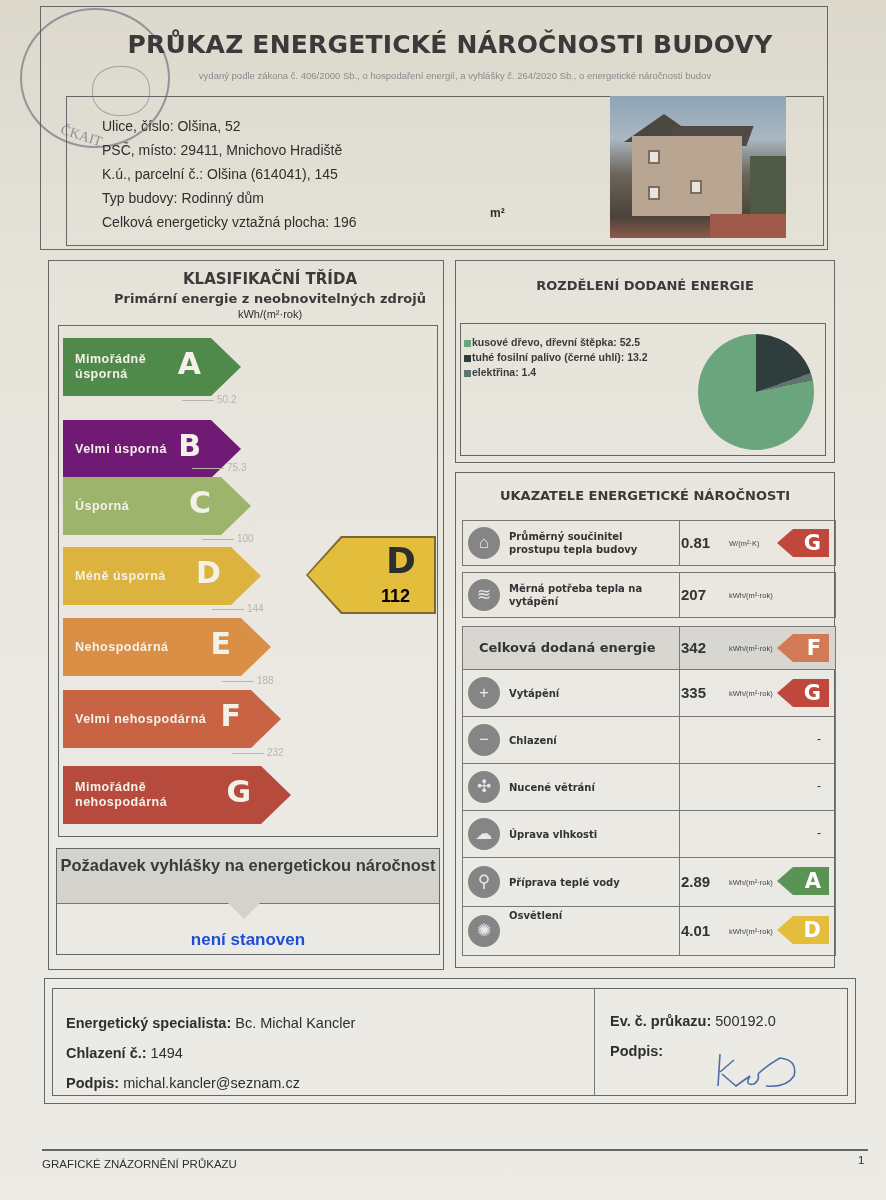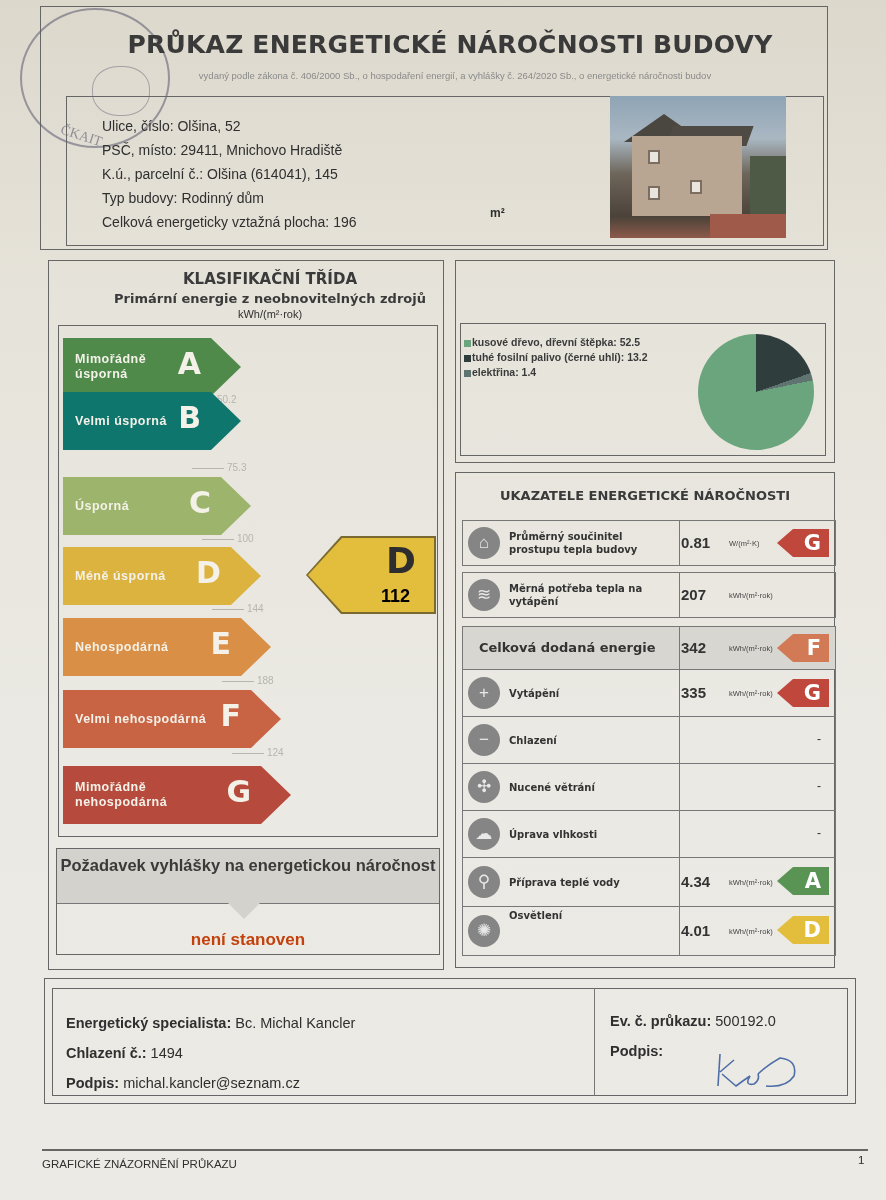--- a/index.html
+++ b/index.html
@@ -89,21 +89,21 @@
   .req-box { left: 56px; top: 848px; width: 384px; height: 107px; }
   .req-head {
     position: absolute; left: 57px; top: 849px; width: 382px; height: 54px; background: #d4d2cc;
     text-align: center; font-weight: bold; font-size: 16.5px; line-height: 23px; padding-top: 5px; color: #3a3a3a;
   }
   .req-arrow {
     position: absolute; left: 228px; top: 903px; width: 0; height: 0;
     border-left: 16px solid transparent; border-right: 16px solid transparent; border-top: 16px solid #d4d2cc;
   }
   .req-line { position: absolute; left: 57px; top: 903px; width: 382px; height: 1px; background: #777; }
-  .req-val { position: absolute; left: 57px; top: 930px; width: 382px; text-align: center; font-weight: bold; font-size: 17px; color: #c2410c; }
+  .req-val { position: absolute; left: 57px; top: 930px; width: 382px; text-align: center; font-weight: bold; font-size: 17px; color: #1d4ed8; }
 
   
   .pie-outer { left: 455px; top: 260px; width: 380px; height: 203px; }
   .pie-head { position: absolute; left: 455px; top: 278px; width: 380px; text-align: center; }
   .pie-head .h1 { font-family: "DejaVu Sans", sans-serif; font-weight: bold; font-size: 13px; color: #3a3a3a; }
   .pie-head .h2 { font-size: 12px; margin-top: 4px; }
   .pie-inner { left: 460px; top: 323px; width: 366px; height: 133px; }
   .legend { position: absolute; left: 464px; top: 335px; font-size: 10.5px; font-weight: bold; line-height: 15px; color: #3a3a3a; }
   .legend .sw { display: inline-block; width: 7px; height: 7px; margin-right: 1px; vertical-align: middle; }
   .pie {
@@ -185,21 +185,21 @@
   <div class="h3">kWh/(m²·rok)</div>
 </div>
 <div class="frame class-inner"></div>
 
 <div class="bar" style="top:338px;width:178px;background:#4f8a4b">
   <span class="name">Mimořádně úsporná</span>
   <span class="letter">A</span>
 </div>
 <div class="thresh" style="left:182px;top:394px">50.2</div>
 
-<div class="bar" style="top:392px;width:178px;background:#0f766e">
+<div class="bar" style="top:420px;width:178px;background:#701a75">
   <span class="name">Velmi úsporná</span>
   <span class="letter">B</span>
 </div>
 <div class="thresh" style="left:192px;top:462px">75.3</div>
 
 <div class="bar" style="top:477px;width:188px;background:#9cb46b">
   <span class="name">Úsporná</span>
   <span class="letter">C</span>
 </div>
 <div class="thresh" style="left:202px;top:533px">100</div>
@@ -213,41 +213,42 @@
 <div class="bar" style="top:618px;width:208px;background:#d98f45">
   <span class="name" style="width:140px">Nehospodárná</span>
   <span class="letter">E</span>
 </div>
 <div class="thresh" style="left:222px;top:675px">188</div>
 
 <div class="bar" style="top:690px;width:218px;background:#c86444">
   <span class="name" style="width:140px">Velmi nehospodárná</span>
   <span class="letter">F</span>
 </div>
-<div class="thresh" style="left:232px;top:747px">124</div>
+<div class="thresh" style="left:232px;top:747px">232</div>
 
 <div class="bar" style="top:766px;width:228px;background:#b64a3c">
   <span class="name" style="width:140px">Mimořádně nehospodárná</span>
   <span class="letter">G</span>
 </div>
 
 <div class="rating-border"></div>
 <div class="rating">
   <span class="rl">D</span>
   <span class="rv">112</span>
 </div>
 
 <div class="frame req-box"></div>
 <div class="req-head">Požadavek vyhlášky na energetickou náročnost</div>
 <div class="req-line"></div>
 <div class="req-arrow"></div>
 <div class="req-val">není stanoven</div>
 
 <div class="frame pie-outer"></div>
 <div class="pie-head">
+  <div class="h1">ROZDĚLENÍ DODANÉ ENERGIE</div>
 </div>
 <div class="frame pie-inner"></div>
 <div class="legend">
   <div><span class="sw" style="background:#6aa57d"></span><span>kusové dřevo, dřevní štěpka: 52.5</span></div>
   <div><span class="sw" style="background:#2f3e3d"></span><span>tuhé fosilní palivo (černé uhlí): 13.2</span></div>
   <div><span class="sw" style="background:#5f7371"></span><span>elektřina: 1.4</span></div>
 </div>
 <div class="pie" id="pie" style="background: conic-gradient(rgb(47, 62, 61) 0deg, rgb(47, 62, 61) 70.8197deg, rgb(95, 115, 113) 70.8197deg, rgb(95, 115, 113) 78.3308deg, rgb(106, 165, 125) 78.3308deg, rgb(106, 165, 125) 360deg);"></div>
 
 <div class="frame ind-outer"></div>
@@ -301,21 +302,21 @@
 <div class="ind-row" style="top:811px;height:47px;border-top:none">
   <div class="ind-icon" style="top:7px">☁</div>
   <div class="ind-label" style="top:17px">Úprava vlhkosti</div>
   <div class="divider"></div>
   <div class="ind-dash" style="top:15px">-</div>
 </div>
 <div class="ind-row" style="top:858px;height:49px;border-top:none">
   <div class="ind-icon" style="top:8px">⚲</div>
   <div class="ind-label" style="top:18px">Příprava teplé vody</div>
   <div class="divider"></div>
-  <div class="ind-val" style="top:15px">4.34</div>
+  <div class="ind-val" style="top:15px">2.89</div>
   <div class="ind-unit" style="top:20px">kWh/(m²·rok)</div>
   <div class="badge" style="top:9px;background:#5a9455">A</div>
 </div>
 <div class="ind-row" style="top:907px;height:49px;border-top:none">
   <div class="ind-icon" style="top:8px">✺</div>
   <div class="ind-label" style="top:2px">Osvětlení</div>
   <div class="divider"></div>
   <div class="ind-val" style="top:15px">4.01</div>
   <div class="ind-unit" style="top:20px">kWh/(m²·rok)</div>
   <div class="badge" style="top:9px;background:#e3bd3c">D</div>

